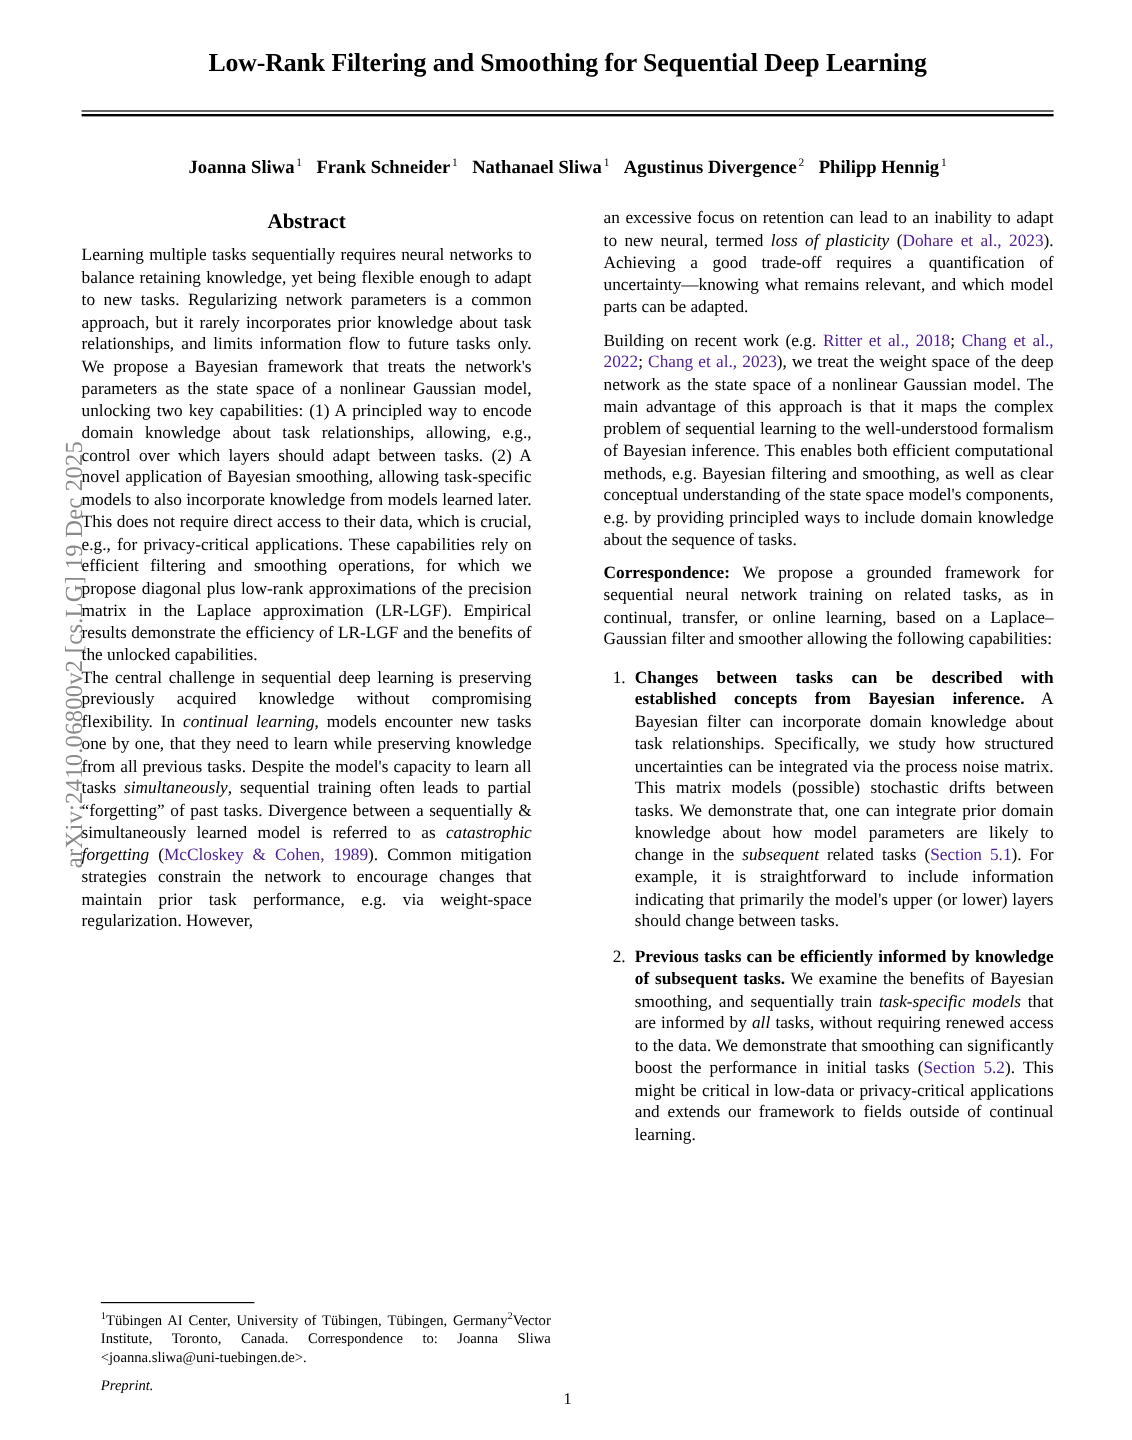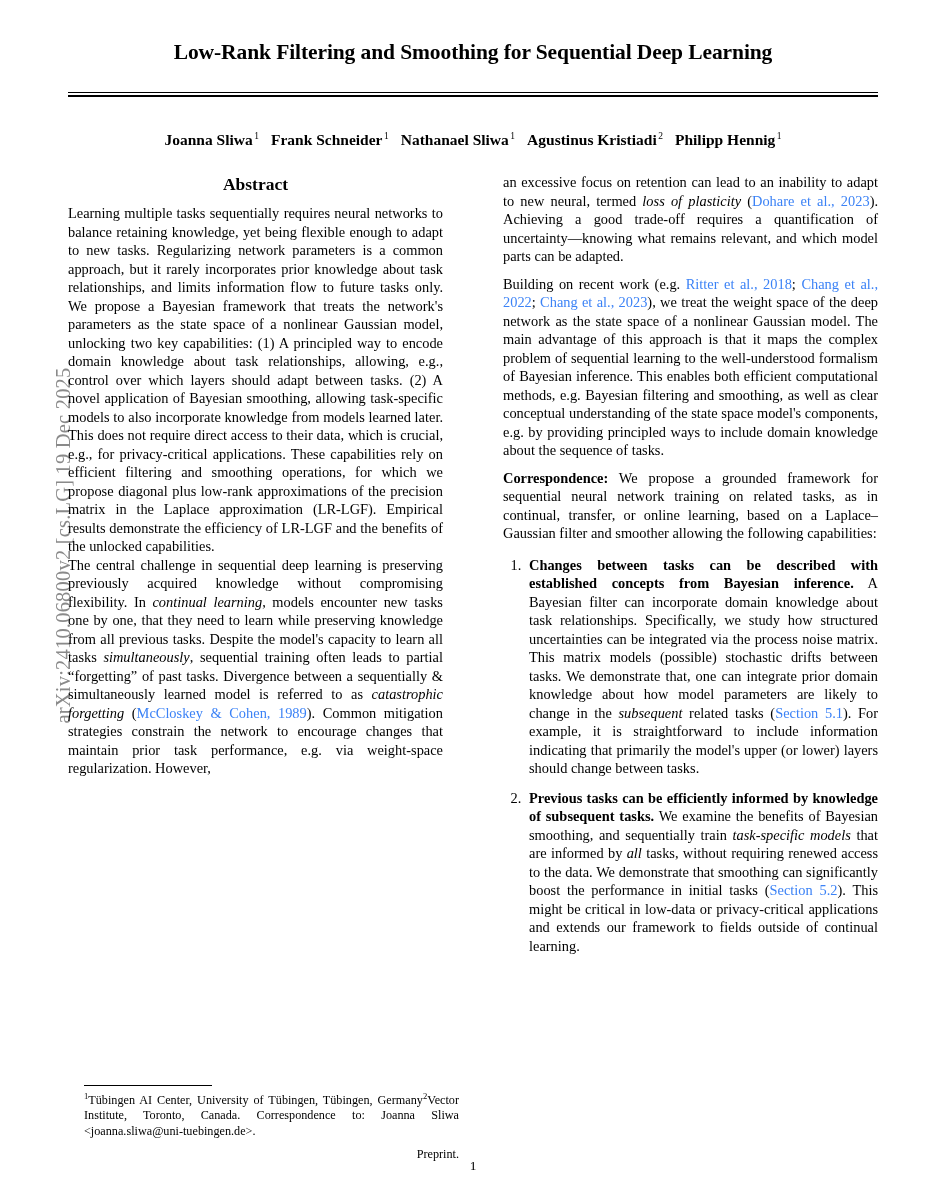--- a/index.html
+++ b/index.html
@@ -131,21 +131,21 @@
   }
 
   p.para {
     margin: 0 0 9px 0;
     text-indent: 0;
   }
 
   .lead { font-weight: bold; }
   .ital { font-style: italic; }
   a.cite, .cite {
-    color: #3b82f6;
+    color: #4c1d95;
     text-decoration: none;
   }
 
   
   ol.contrib {
     margin: 13px 0 0 0;
     padding: 0 0 0 22px;
     list-style: decimal;
     text-align: justify;
   }
@@ -169,22 +169,23 @@
     width: 128px;
     height: 1px;
     background: #000;
     margin-bottom: 5px;
   }
   #footnote sup {
     font-size: 8.6px;
     vertical-align: super;
   }
   #footnote .preprint {
+    font-style: italic;
     margin-top: 8px;
-    text-align: right;
+    text-align: left;
   }
 
   
   #pagenum {
     position: absolute;
     left: 0;
     top: 1158px;
     width: 810px;
     text-align: center;
     font-size: 13.5px;
@@ -201,21 +202,21 @@
 
     <div id="title">Low-Rank Filtering and Smoothing for Sequential Deep Learning</div>
 
     <div class="rule-wrap">
       <div class="rule-thin"></div>
       <div class="rule-gap"></div>
       <div class="rule-thick"></div>
     </div>
 
     <div id="authors">
-      <span class="author"><span>Joanna Sliwa</span><sup>1</sup></span><span class="author"><span>Frank Schneider</span><sup>1</sup></span><span class="author"><span>Nathanael Sliwa</span><sup>1</sup></span><span class="author"><span>Agustinus Kristiadi</span><sup>2</sup></span><span class="author"><span>Philipp Hennig</span><sup>1</sup></span>
+      <span class="author"><span>Joanna Sliwa</span><sup>1</sup></span><span class="author"><span>Frank Schneider</span><sup>1</sup></span><span class="author"><span>Nathanael Sliwa</span><sup>1</sup></span><span class="author"><span>Agustinus Divergence</span><sup>2</sup></span><span class="author"><span>Philipp Hennig</span><sup>1</sup></span>
     </div>
 
     <div id="columns">
 
       <div class="col" id="col-left">
 
         <h2 class="abstract-head">Abstract</h2>
         <p class="abstract-body">Learning multiple tasks sequentially requires neural networks to balance retaining knowledge, yet being flexible enough to adapt to new tasks. Regularizing network parameters is a common approach, but it rarely incorporates prior knowledge about task relationships, and limits information flow to future tasks only. We propose a Bayesian framework that treats the network's parameters as the state space of a nonlinear Gaussian model, unlocking two key capabilities: (1) A principled way to encode domain knowledge about task relationships, allowing, e.g., control over which layers should adapt between tasks. (2) A novel application of Bayesian smoothing, allowing task-specific models to also incorporate knowledge from models learned later. This does not require direct access to their data, which is crucial, e.g., for privacy-critical applications. These capabilities rely on efficient filtering and smoothing operations, for which we propose diagonal plus low-rank approximations of the precision matrix in the Laplace approximation (LR-LGF). Empirical results demonstrate the efficiency of LR-LGF and the benefits of the unlocked capabilities.</p>
 
 

